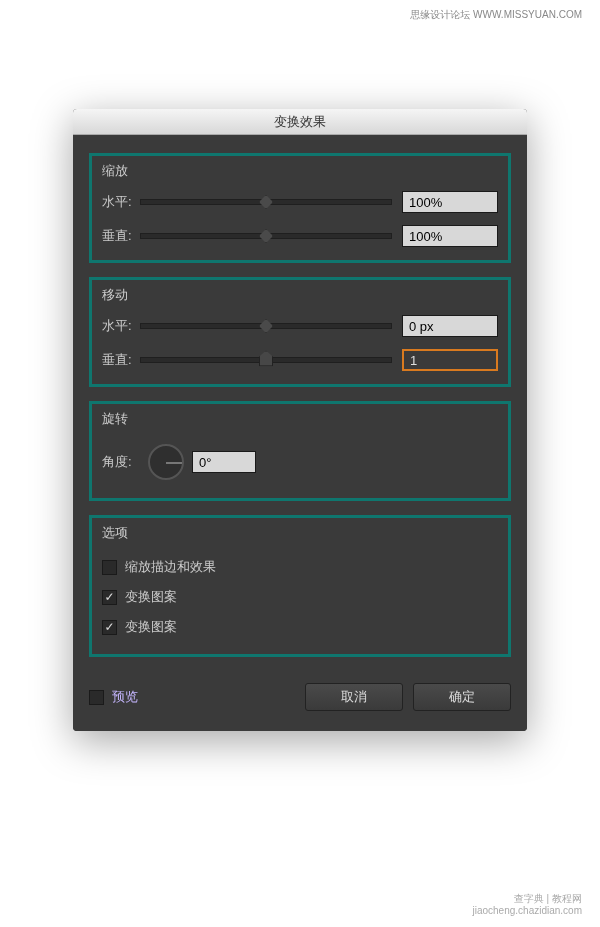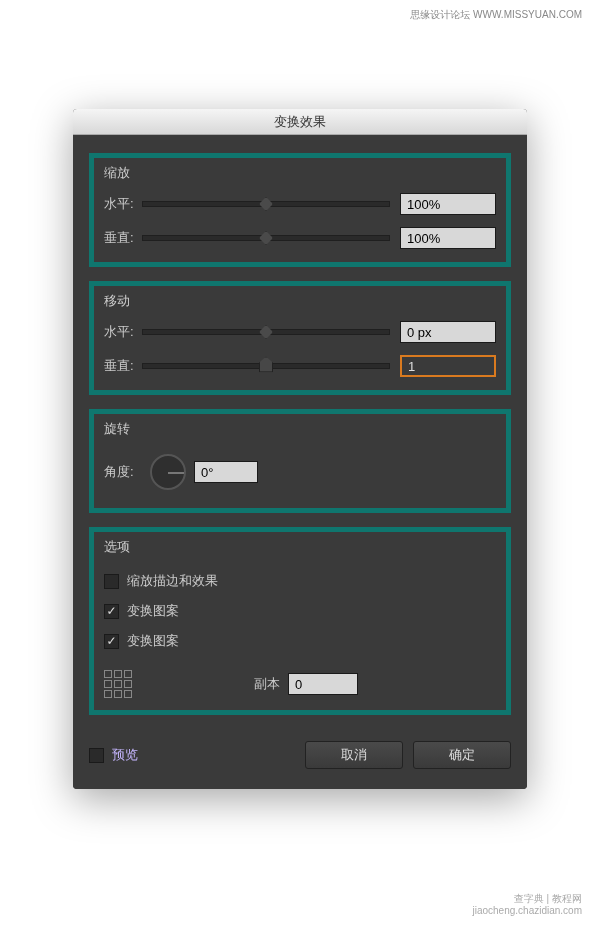--- a/index.html
+++ b/index.html
@@ -49,21 +49,21 @@
       align-items: center;
       justify-content: center;
       font-size: 13px;
       color: #333;
     }
     .dialog-body {
       background: #3a3a3a;
       padding: 18px 16px 20px 16px;
     }
     .group {
-      border: 5px solid #0f766e;
+      border: 3px solid #0f766e;
       margin-bottom: 14px;
       padding: 0;
       position: relative;
     }
     .group-title {
       background: #3a3a3a;
       color: #ccc;
       font-size: 13px;
       padding: 6px 10px 4px;
     }
@@ -331,35 +331,20 @@
             <div class="check-row">
               <span class="checkbox checked"></span>
               <span>变换图案</span>
             </div>
             <div class="check-row">
               <span class="checkbox checked"></span>
               <span>变换图案</span>
             </div>
           </div>
         </div>
-        <div class="bottom-row">
-          <div class="anchor-grid">
-            <div class="anchor-cell"></div>
-            <div class="anchor-cell"></div>
-            <div class="anchor-cell"></div>
-            <div class="anchor-cell"></div>
-            <div class="anchor-cell"></div>
-            <div class="anchor-cell"></div>
-            <div class="anchor-cell"></div>
-            <div class="anchor-cell"></div>
-            <div class="anchor-cell"></div>
-          </div>
-          <span class="copies-label">副本</span>
-          <input class="copies-input" value="0" style="">
-        </div>
       </div>
     </div>
 
     <div class="footer">
       <div class="preview-check">
         <span class="checkbox"></span>
         <span>预览</span>
       </div>
       <div class="spacer"></div>
       <button class="btn">取消</button>

